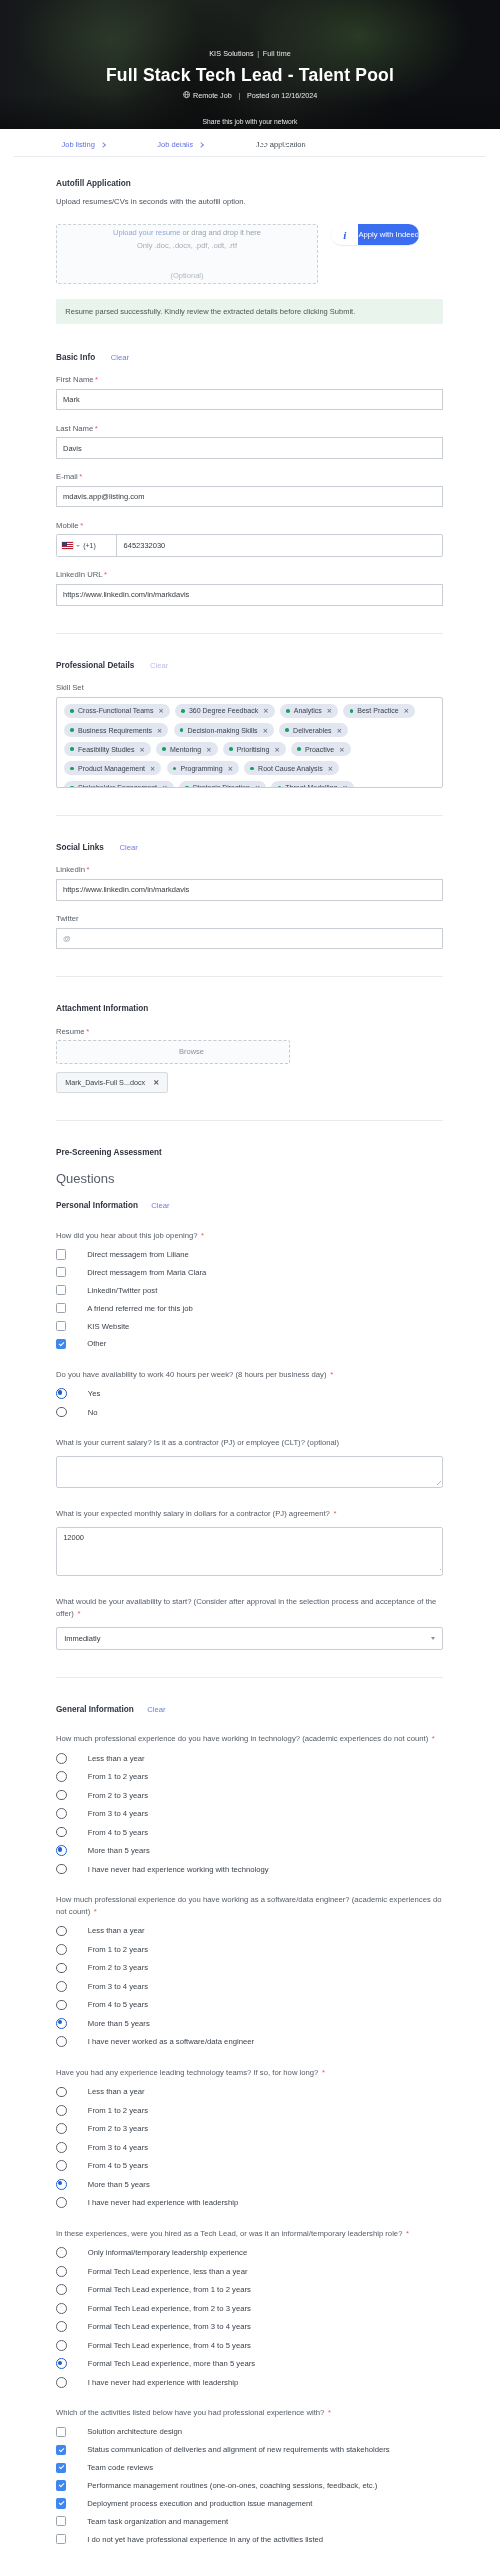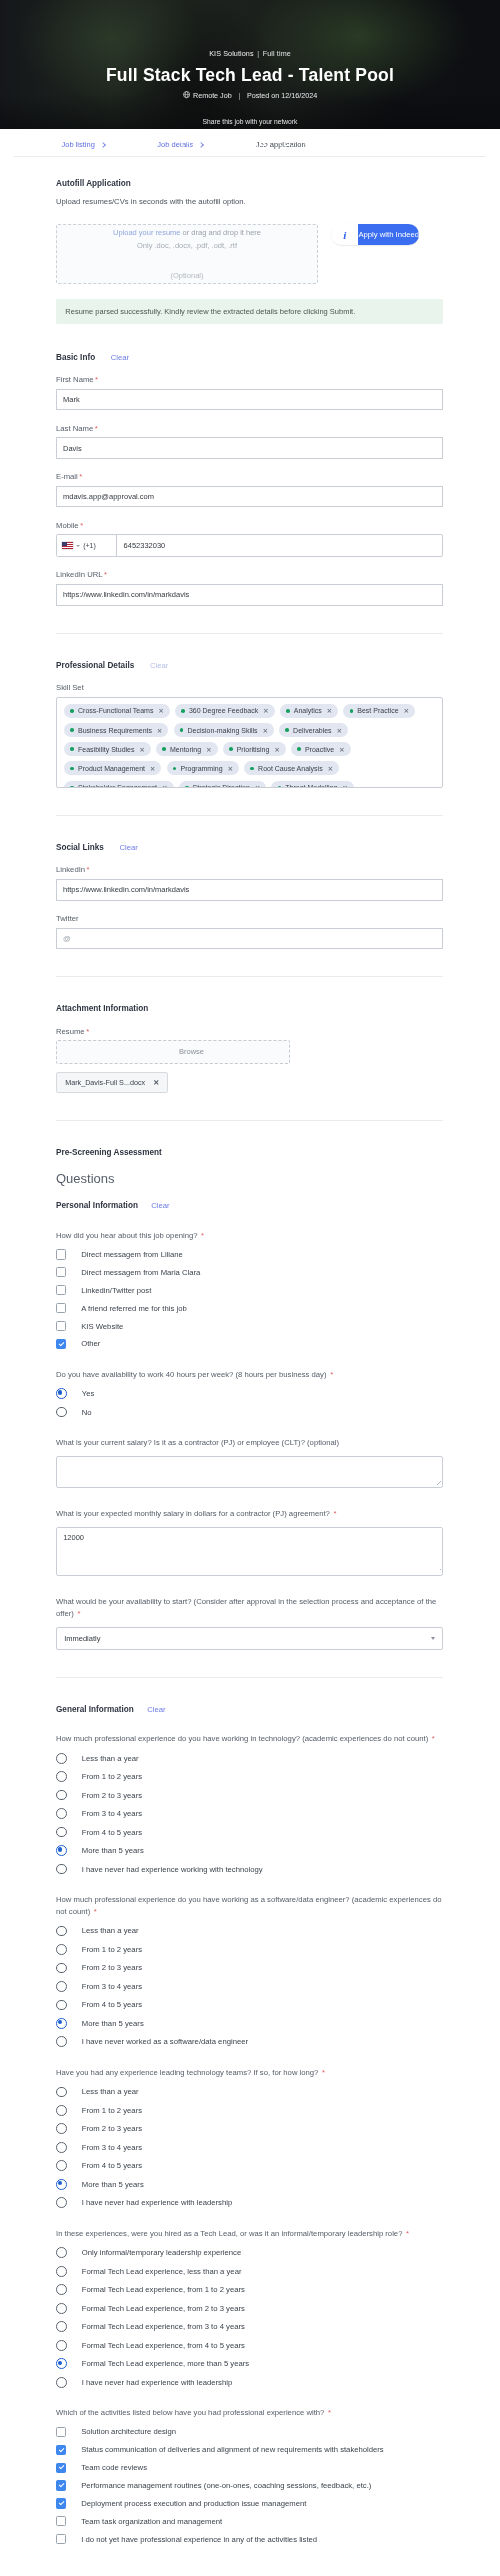--- a/index.html
+++ b/index.html
@@ -83,21 +83,21 @@
 
   .browse-box{width:195px;height:21.6px;border:0.5px dashed #c6cbd1;border-radius:2.1px;background:#fafbfc;
     display:flex;align-items:center;justify-content:center;font-size:7.5px;color:#8a9099;cursor:pointer;padding-left:37px;}
   .file-chip{margin-top:8.2px;display:inline-flex;align-items:center;gap:8.2px;border:0.5px solid #d6dade;background:#f5f6f8;
     border-radius:2.1px;padding:5.2px 8.2px;font-size:7.2px;color:#3c434d;}
   .file-chip .x{font-weight:700;color:#555d68;cursor:pointer;}
 
   
   .question{margin-top:19.6px;}
   .q-text{font-size:7.7px;color:#555d68;line-height:1.55;max-width:392px;}
-  .opt{display:flex;align-items:center;gap:15px;margin-top:7.7px;cursor:pointer;}
+  .opt{display:flex;align-items:center;gap:21px;margin-top:7.7px;cursor:pointer;}
   .opt .lab{font-size:7.7px;color:#3c434d;}
   .cb{width:8.2px;height:8.2px;border:0.8px solid #9aa3ad;border-radius:1.5px;background:#fff;flex:0 0 auto;position:relative;}
   .cb.on{background:#3d87ee;border-color:#3d87ee;}
   .cb.on::after{content:"";position:absolute;left:2.6px;top:0.8px;width:2.1px;height:4.1px;
     border:solid #fff;border-width:0 1px 1px 0;transform:rotate(45deg);}
   .rd{width:8.8px;height:8.8px;border:1px solid #5a626d;border-radius:50%;background:#fff;flex:0 0 auto;position:relative;}
   .rd.on{border-color:#1d5fd0;}
   .rd.on::after{content:"";position:absolute;left:1.3px;top:1.3px;width:4.1px;height:4.1px;border-radius:50%;background:#1d5fd0;}
   .ta{position:relative;border:0.5px solid #c9cdd4;border-radius:2.1px;background:#fff;margin-top:7.2px;
     padding:5.2px 6.2px;font-size:7.5px;color:#34393f;}
@@ -190,21 +190,21 @@
           <div class="field">
             <div class="f-label">First Name<span class="req">*</span></div>
             <div class="input">Mark</div>
           </div>
           <div class="field">
             <div class="f-label">Last Name<span class="req">*</span></div>
             <div class="input">Davis</div>
           </div>
           <div class="field">
             <div class="f-label">E-mail<span class="req">*</span></div>
-            <div class="input">mdavis.app@approval.com</div>
+            <div class="input">mdavis.app@listing.com</div>
           </div>
           <div class="field">
             <div class="f-label">Mobile<span class="req">*</span></div>
             <div class="phone">
               <div class="dial">
                 <span class="flag"></span>
                 <span class="caret"></span>
                 <span class="code">(+1)</span>
               </div>
               <div class="num">6452332030</div>

